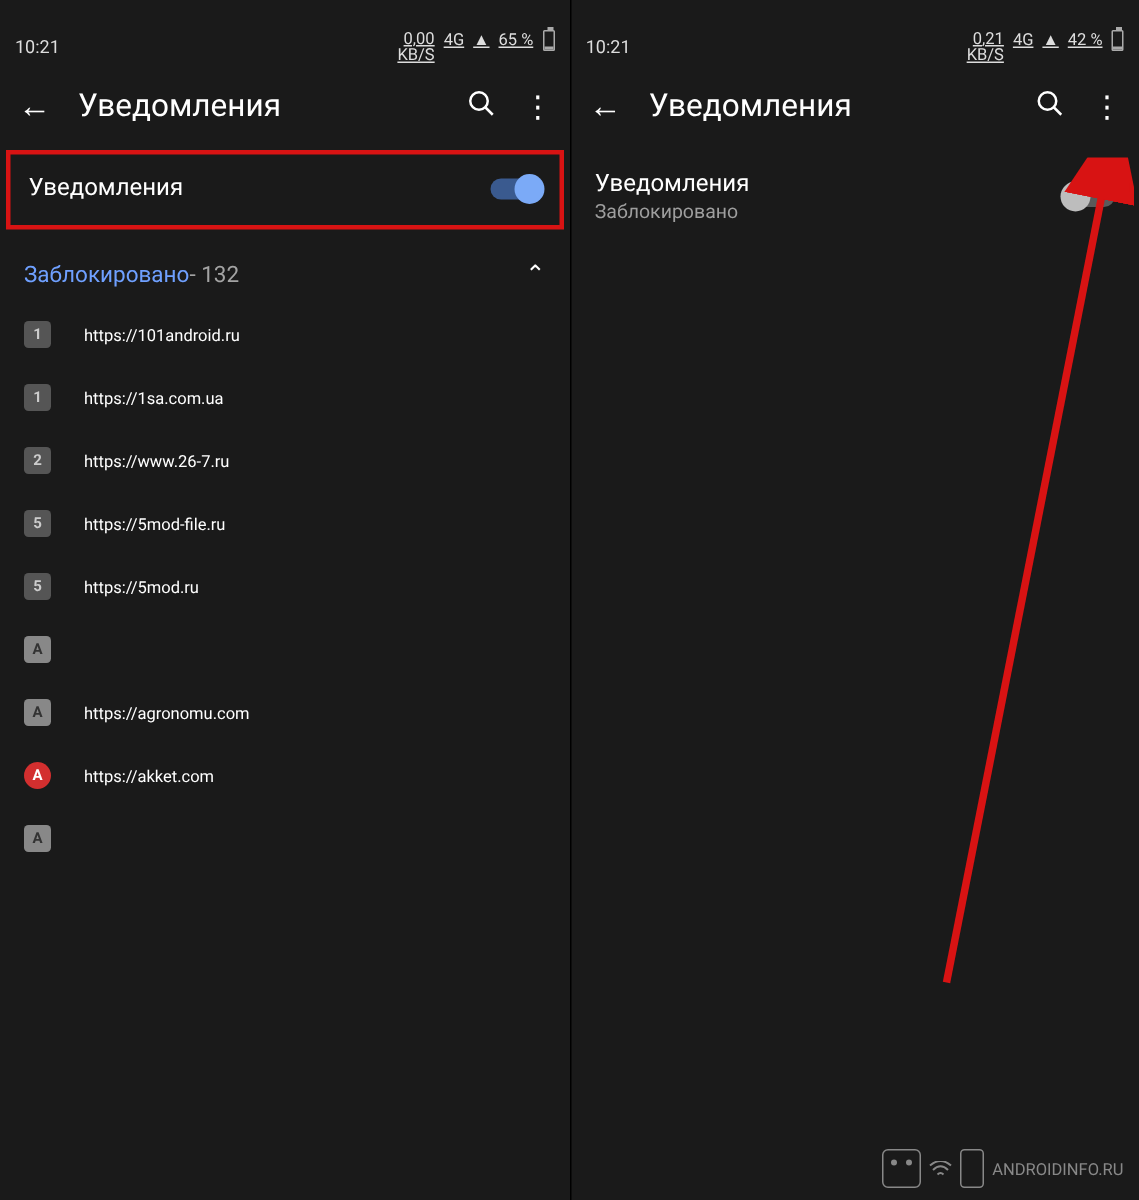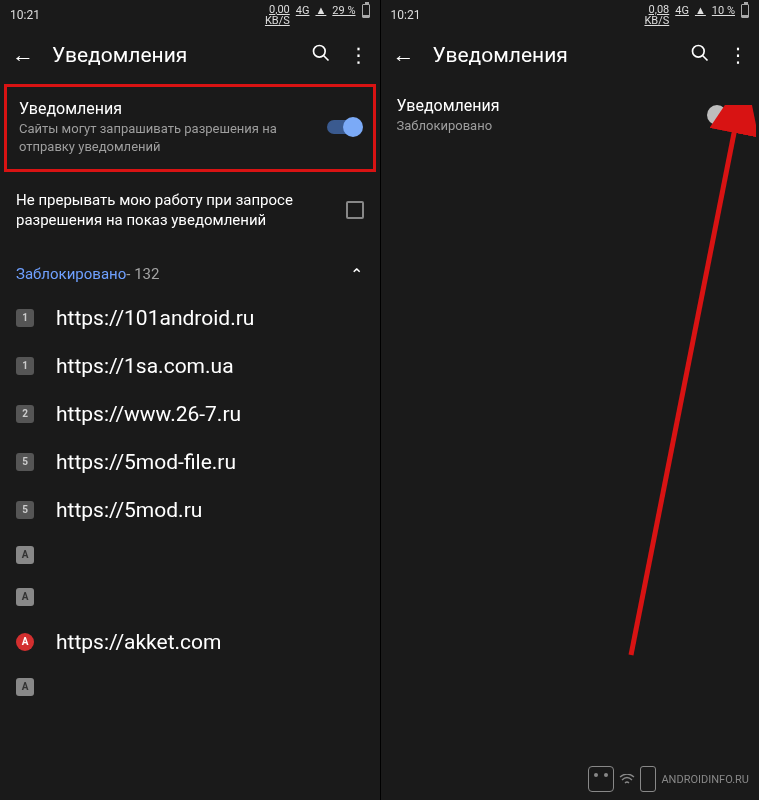--- a/index.html
+++ b/index.html
@@ -20,21 +20,21 @@
     position: relative;
     overflow: hidden;
   }
   .screen + .screen {
     border-left: 1px solid #000;
   }
   .statusbar {
     display: flex;
     justify-content: space-between;
     align-items: center;
-    padding: 4px 10px 2px;
+    padding: 20px 10px 2px;
     font-size: 12px;
     color: #ddd;
   }
   .statusbar .right { display: flex; align-items: flex-start; gap: 6px; font-size: 10px; text-decoration: underline; }
   .statusbar .right span { font-size: 11px; }
   .speed { font-size: 8px; line-height: 1; text-align: right; }
   .battery-icon { width: 8px; height: 14px; border: 1px solid #aaa; border-radius: 1px; position: relative; display: inline-block; }
   .battery-icon::before { content: ''; position: absolute; top: -3px; left: 2px; width: 4px; height: 2px; background: #aaa; }
   .battery-icon::after { content: ''; position: absolute; bottom: 0; left: 0; right: 0; height: 20%; background: #aaa; }
 
@@ -106,21 +106,21 @@
     gap: 22px;
   }
   .favicon {
     width: 18px; height: 18px; border-radius: 3px;
     display: flex; align-items: center; justify-content: center;
     font-size: 10px; font-weight: bold;
   }
   .favicon.gray { background: #555; color: #ccc; }
   .favicon.ltgray { background: #888; color: #333; }
   .favicon.red { background: #d32f2f; color: #fff; border-radius: 50%; }
-  .site-url { font-size: 21px; color: #fff; }
+  .site-url { font-size: 11px; color: #fff; }
 
   
   .arrow {
     position: absolute;
     pointer-events: none;
   }
   .watermark {
     position: absolute;
     bottom: 8px; right: 10px;
     color: #888; font-size: 11px;
@@ -138,49 +138,44 @@
 </head>
 <body>
 
 <div class="screen">
   <div class="statusbar">
     <span>10:21</span>
     <div class="right">
       <div class="speed"><span>0,00</span><br><span>KB/S</span></div>
       <span>4G</span>
       <span>▲</span>
-      <span>29 %</span>
+      <span>65 %</span>
       <span class="battery-icon"></span>
     </div>
   </div>
 
   <div class="appbar">
     <span class="back">←</span>
     <span class="title">Уведомления</span>
     <span class="search">
       <svg width="20" height="20" viewBox="0 0 24 24" fill="none" stroke="#fff" stroke-width="2">
           <circle cx="10" cy="10" r="7"></circle>
           <line x1="21" y1="21" x2="15" y2="15"></line>
         </svg>
     </span>
     <span class="more">⋮</span>
   </div>
 
   <div class="section-toggle highlighted">
     <div class="text">
       <div class="heading">Уведомления</div>
-      <div class="sub">Сайты могут запрашивать разрешения на отправку уведомлений</div>
     </div>
     <div class="switch on"></div>
   </div>
 
-  <div class="check-row">
-    <div class="text">Не прерывать мою работу при запросе разрешения на показ уведомлений</div>
-    <div class="checkbox"></div>
-  </div>
 
   <div class="group-header">
     <span class="label">Заблокировано</span>
     <span class="count"> - 132</span>
     <span class="chevron">⌃</span>
   </div>
 
   <div id="sites-left">
       <div class="site-row">
         <div class="favicon gray">1</div>
@@ -200,39 +195,40 @@
       </div>
       <div class="site-row">
         <div class="favicon gray">5</div>
         <div class="site-url">https://5mod.ru</div>
       </div>
       <div class="site-row">
         <div class="favicon ltgray">A</div>
       </div>
       <div class="site-row">
         <div class="favicon ltgray">A</div>
+        <div class="site-url">https://agronomu.com</div>
       </div>
       <div class="site-row">
         <div class="favicon red">A</div>
         <div class="site-url">https://akket.com</div>
       </div>
       <div class="site-row">
         <div class="favicon ltgray">A</div>
       </div>
     </div>
 </div>
 
 <div class="screen">
   <div class="statusbar">
     <span>10:21</span>
     <div class="right">
-      <div class="speed"><span>0,08</span><br><span>KB/S</span></div>
+      <div class="speed"><span>0,21</span><br><span>KB/S</span></div>
       <span>4G</span>
       <span>▲</span>
-      <span>10 %</span>
+      <span>42 %</span>
       <span class="battery-icon"></span>
     </div>
   </div>
 
   <div class="appbar">
     <span class="back">←</span>
     <span class="title">Уведомления</span>
     <span class="search">
       <svg width="20" height="20" viewBox="0 0 24 24" fill="none" stroke="#fff" stroke-width="2">
           <circle cx="10" cy="10" r="7"></circle>

